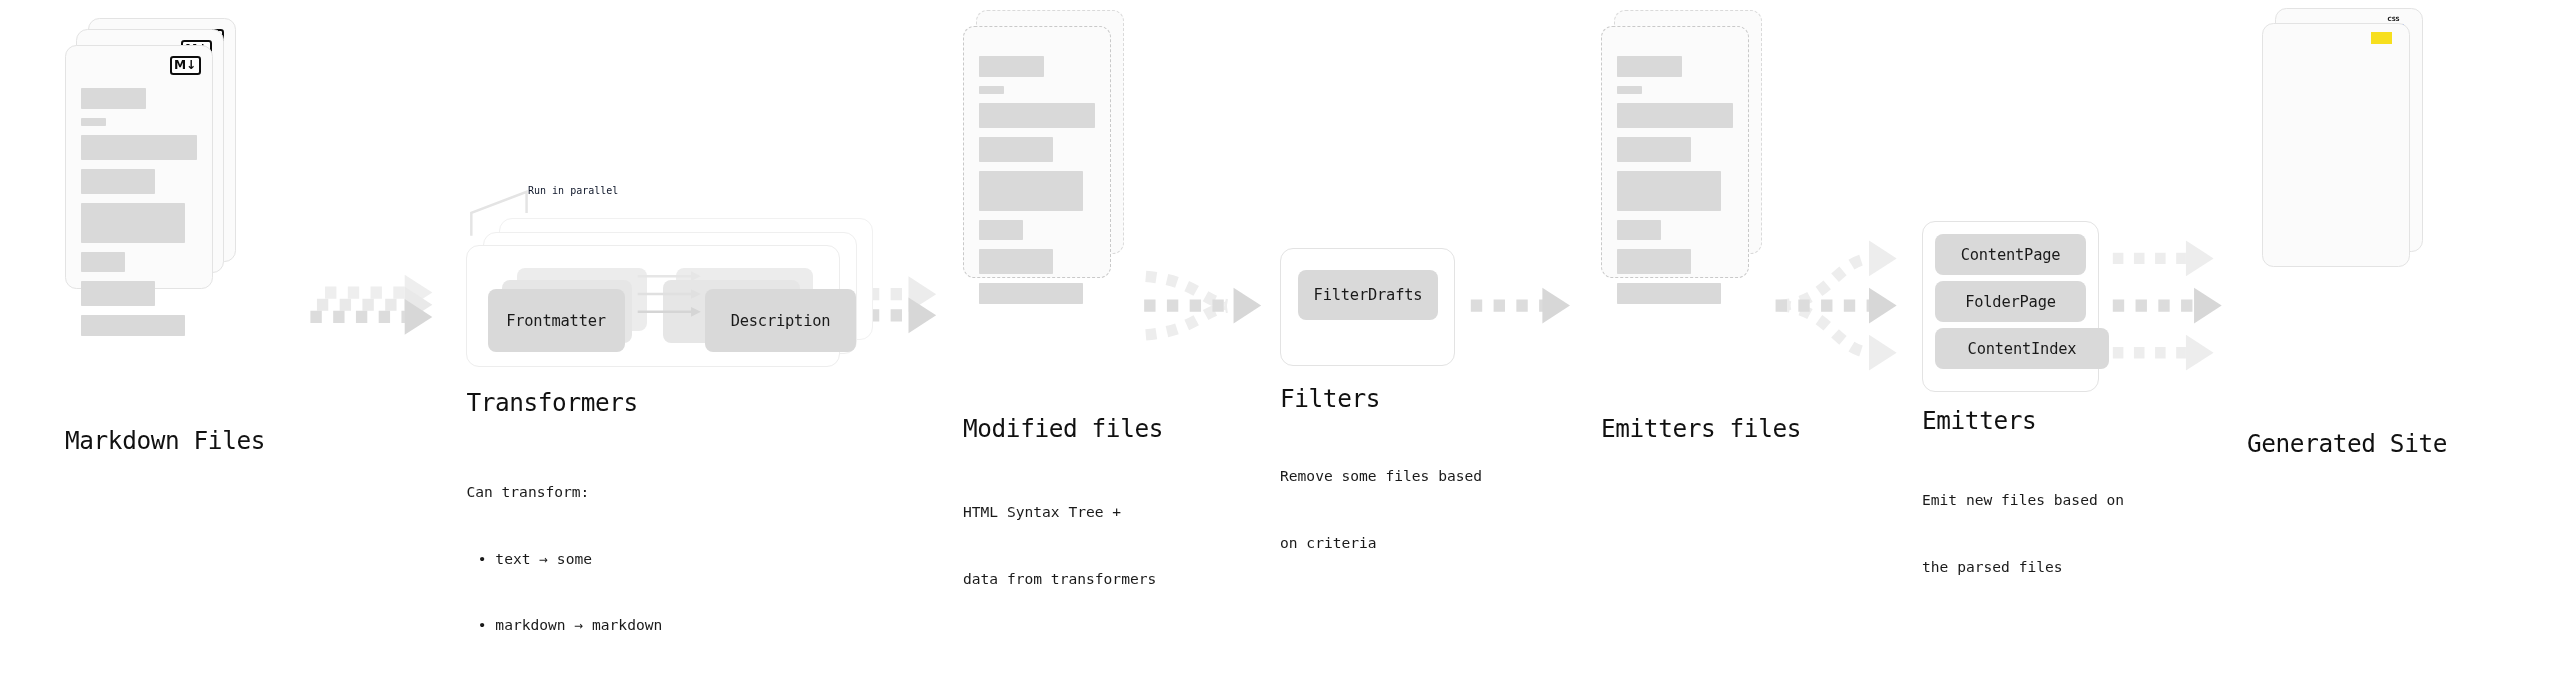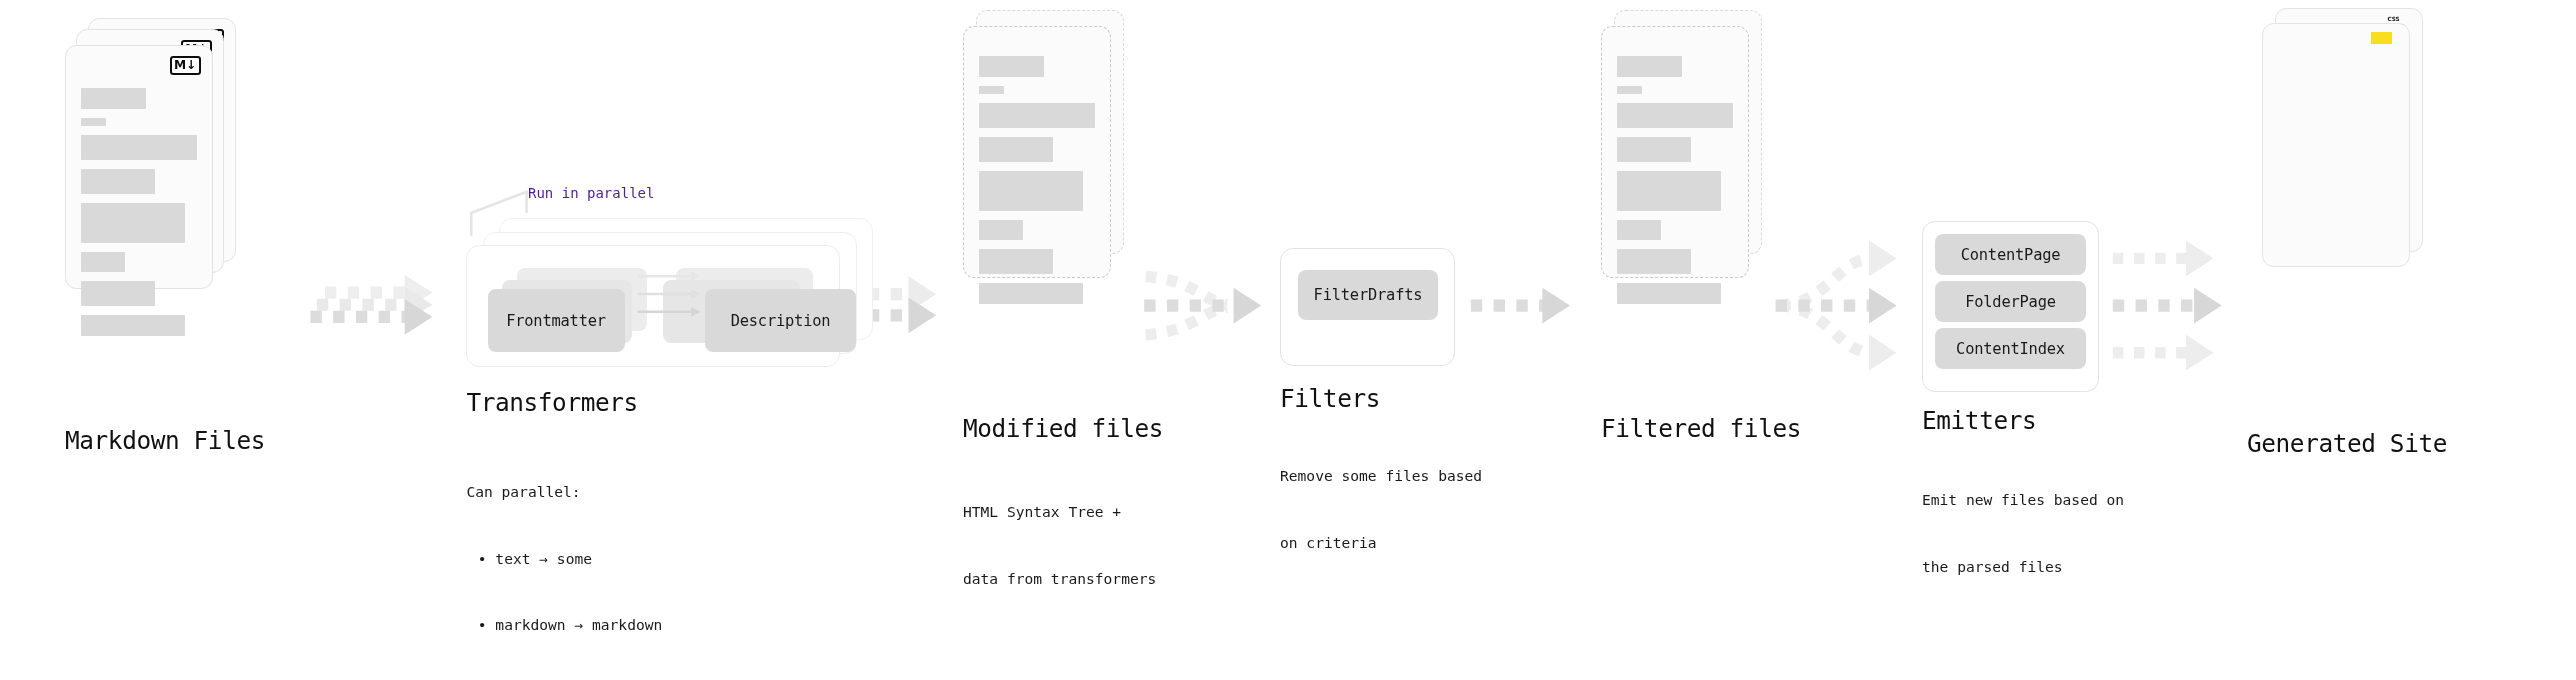--- a/index.html
+++ b/index.html
@@ -200,22 +200,22 @@
   #arrows {
     position: absolute;
     left: 0; top: 0;
     width: 2576px;
     height: 681px;
     pointer-events: none;
   }
 
   .parallel-label {
     position: absolute;
-    font-size: 14px;
-    color: #4c1d95;
+    font-size: 10px;
+    color: #0f172a;
     white-space: nowrap;
   }
 </style>
 </head>
 <body>
 
 <div id="diagram">
 
   <svg id="arrows" viewBox="0 0 3170 838" width="2576" height="681" xmlns="http://www.w3.org/2000/svg">
     <defs>
@@ -344,21 +344,21 @@
           <path d="M70,58 L82,64 L70,70 Z" stroke="none"></path>
       </g>
     </svg>
 
     <div class="chip" style="left:32.5px; top:289px; width:137px; height:63px;">Frontmatter</div>
     <div class="chip" style="left:250px; top:289px; width:151px; height:63px;">Description</div>
 
     <div class="title" style="left:11.4px; top:388px;">Transformers</div>
 
     <div class="caption" style="left:11.4px; top:437px;">
-      <span class="li">Can parallel:</span>
+      <span class="li">Can transform:</span>
       <span class="li" style="padding-left:11.4px;">• text → some</span>
       <span class="li" style="padding-left:11.4px;">• markdown → markdown</span>
       
     </div>
   </div>
 
   <div class="stage" style="left:963px;">
     <div class="card-stack" style="width:179px;height:293px;">
       <div class="card dashed" style="left:13px; top:9.8px; width:148px; height:244px; border-color:#dadada;"></div>
       <div class="card dashed" style="left:0px; top:26px; width:148px; height:252px;">
@@ -402,28 +402,28 @@
           <div class="bar" style="width:22%;height:8.1px;"></div>
           <div class="bar" style="width:100%;height:25px;"></div>
           <div class="bar" style="width:64%;height:25px;"></div>
           <div class="bar" style="width:89%;height:40px;"></div>
           <div class="bar" style="width:38%;height:20.3px;"></div>
           <div class="bar" style="width:64%;height:25px;"></div>
           <div class="bar" style="width:89%;height:21px;"></div>
         </div>
       </div>
     </div>
-    <div class="title" style="left:0px; top:414px;">Filtered files</div>
+    <div class="title" style="left:0px; top:414px;">Emitters files</div>
   </div>
 
   <div class="stage" style="left:1922px;">
     <div class="proc-box" style="left:0px; top:221px; width:177px; height:171px;"></div>
     <div class="chip" style="left:13px; top:234px; width:151px; height:41px;">ContentPage</div>
     <div class="chip" style="left:13px; top:281px; width:151px; height:41px;">FolderPage</div>
-    <div class="chip" style="left:13px; top:328px; width:151px; height:41px;text-align:right;">ContentIndex</div>
+    <div class="chip" style="left:13px; top:328px; width:174px; height:41px;text-align:right;">ContentIndex</div>
 
     <div class="title" style="left:0px; top:406px;">Emitters</div>
     <div class="caption" style="left:0px; top:445px;">
       <span class="li">Emit new files based on</span>
       <span class="li">the parsed files</span>
     </div>
   </div>
 
   <div class="stage" style="left:2247px;">
     <div class="card-stack" style="width:187px;height:309px;">

